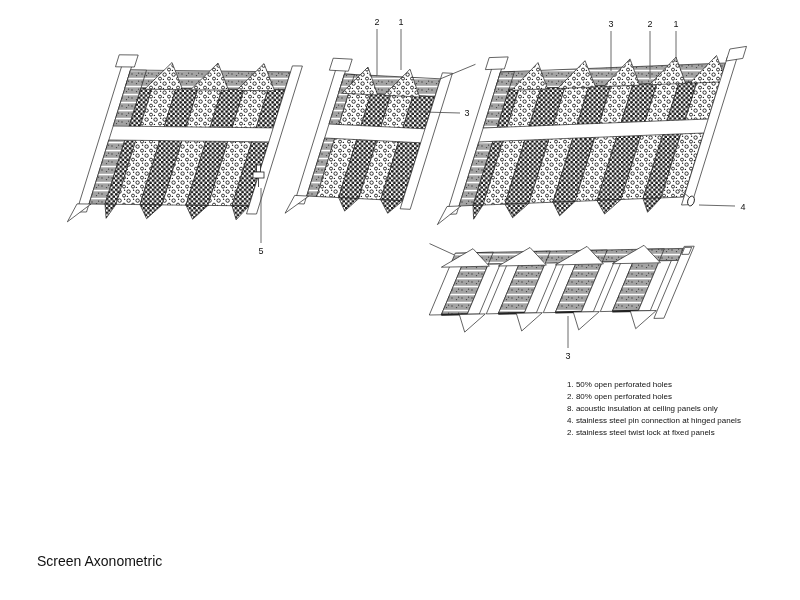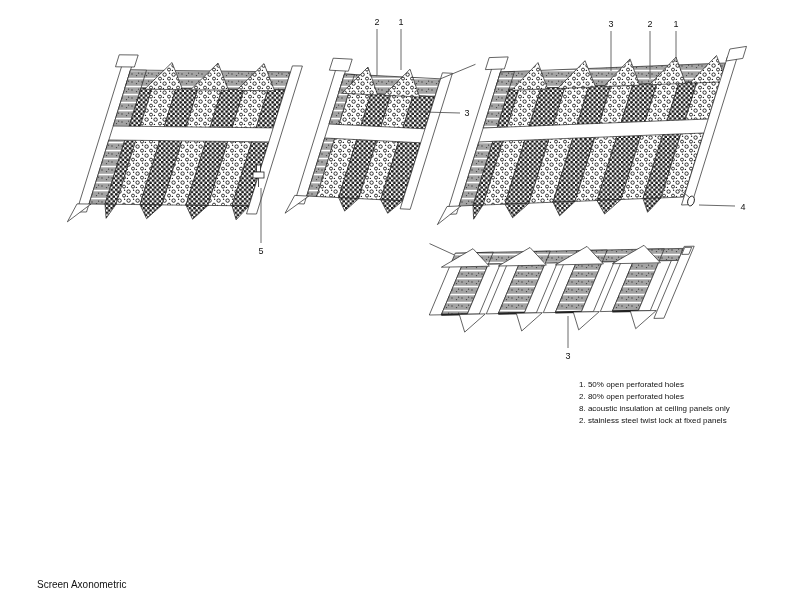--- a/index.html
+++ b/index.html
@@ -1,22 +1,22 @@
 <!DOCTYPE html>
 <html><head>
 <meta charset="utf-8">
 <style>
   html,body{margin:0;padding:0;background:#e8e8e8;}
   #page{position:relative;width:800px;height:600px;background:#ffffff;overflow:hidden;
         font-family:"Liberation Sans", sans-serif;}
   #drawing{position:absolute;left:0;top:0;}
   #legend{position:absolute;left:567px;top:379px;width:178px;color:#111;
           font-size:8px;line-height:12px;}
-  .legend-line{white-space:normal;margin-left:12px;}
-  #title{position:absolute;left:37px;top:579px;color:#111;font-size:10px;}
+  .legend-line{white-space:normal;}
+  #title{position:absolute;left:37px;top:553px;color:#111;font-size:14px;}
   svg text{font-family:"Liberation Sans", sans-serif;font-size:9px;fill:#111;}
 </style>
 </head>
 <body>
 
 <div id="page">
 
   <svg id="drawing" width="800" height="600" viewBox="0 0 800 600">
     <defs>
 
@@ -214,17 +214,18 @@
           <line x1="568" y1="348" x2="568" y2="316" stroke="#444" stroke-width="0.8"></line>
           <text x="568" y="359" text-anchor="middle">3</text>
         </g>
       </g>
   </svg>
 
   <div id="legend">
       <div class="legend-line">1. 50% open perforated holes</div>
       <div class="legend-line">2. 80% open perforated holes</div>
       <div class="legend-line">8. acoustic insulation at ceiling panels only</div>
+      <div class="legend-line">4. stainless steel pin connection at hinged panels</div>
       <div class="legend-line">2. stainless steel twist lock at fixed panels</div>
     </div>
 
   <div id="title">Screen Axonometric</div>
 </div>
 
 </body></html>

